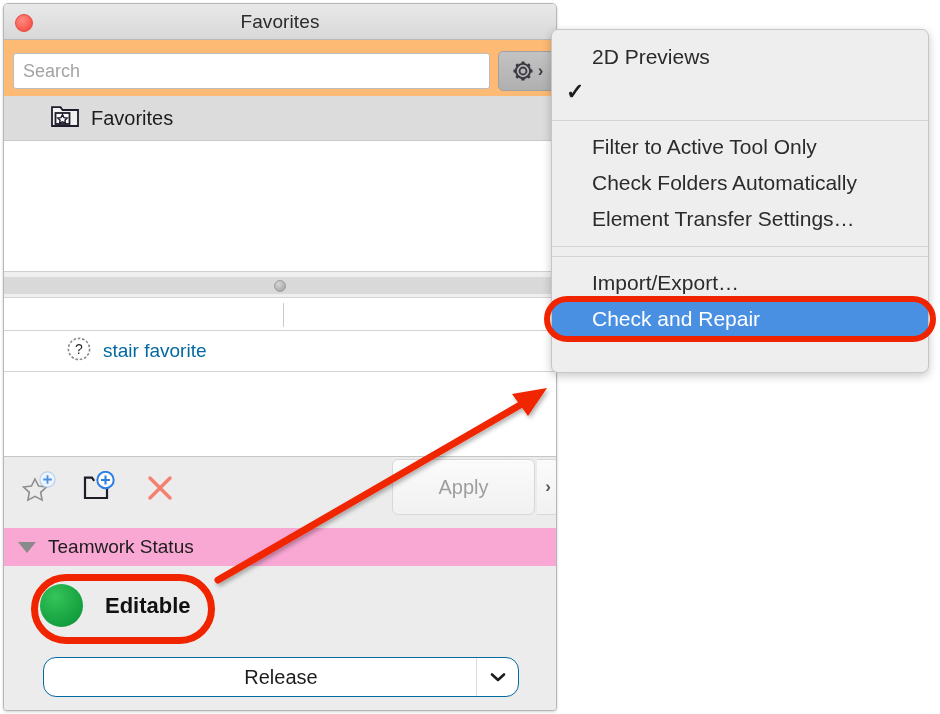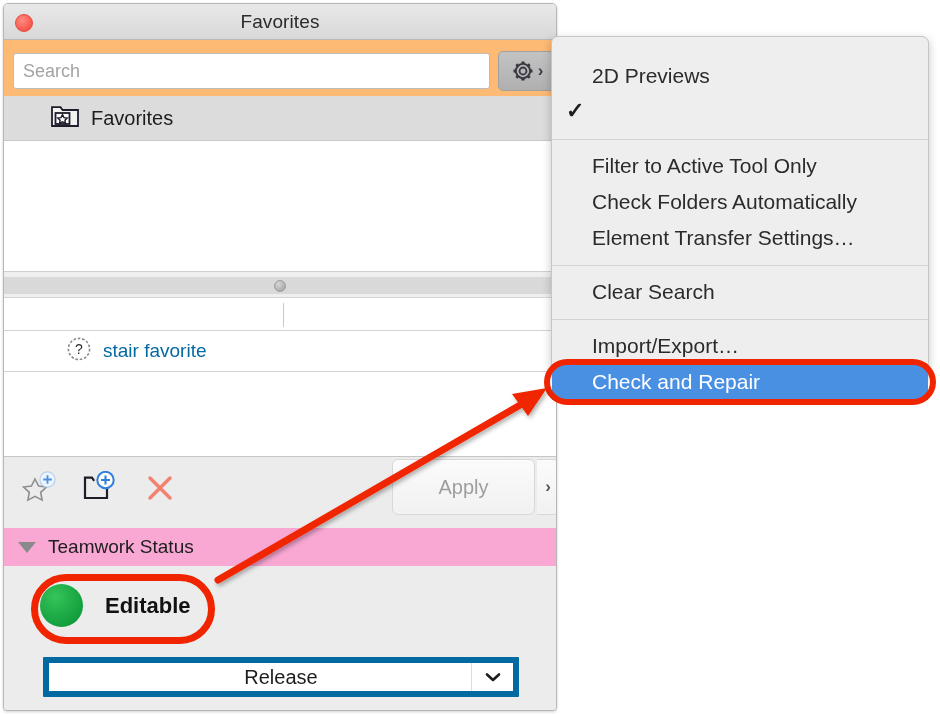--- a/index.html
+++ b/index.html
@@ -310,22 +310,22 @@
     font-weight: bold;
     color: #111;
   }
   .release-select {
     position: absolute;
     left: 39px;
     top: 653px;
     width: 476px;
     height: 40px;
     background: #ffffff;
-    border: 6px solid #0369a1;
-    border-radius: 1px;
+    border: 1px solid #0369a1;
+    border-radius: 13px;
     box-sizing: border-box;
     display: flex;
     align-items: center;
     justify-content: center;
     font-size: 20px;
     color: #1d1d1d;
   }
   .release-chev {
     position: absolute;
     right: 0; top: 0;
@@ -337,29 +337,29 @@
     justify-content: center;
     font-size: 16px;
     color: #1d1d1d;
     font-weight: bold;
   }
 
   
   .menu {
     position: absolute;
     left: 551px;
-    top: 36px;
+    top: 29px;
     width: 378px;
     height: 344px;
     background: #eeeeee;
     border: 1px solid #c6c6c6;
     border-radius: 7px;
     box-sizing: border-box;
     box-shadow: 0 3px 10px rgba(0,0,0,0.22);
-    padding-top: 21px;
+    padding-top: 9px;
     overflow: visible;
   }
   .menu-item {
     height: 36px;
     display: flex;
     align-items: center;
     font-size: 21px;
     color: #2b2b2b;
     padding-left: 40px;
     box-sizing: border-box;
@@ -554,23 +554,20 @@
     </div>
     <div class="menu-item">
       <span>Check Folders Automatically</span>
     </div>
     <div class="menu-item">
       <span>Element Transfer Settings…</span>
     </div>
 
     <div class="menu-sep"></div>
 
-    <div class="menu-item">
-      <span>Clear Search</span>
-    </div>
 
     <div class="menu-sep"></div>
 
     <div class="menu-item">
       <span>Import/Export…</span>
     </div>
     <div class="menu-item-selwrap">
       <div class="menu-item selected">
         <span>Check and Repair</span>
       </div>

